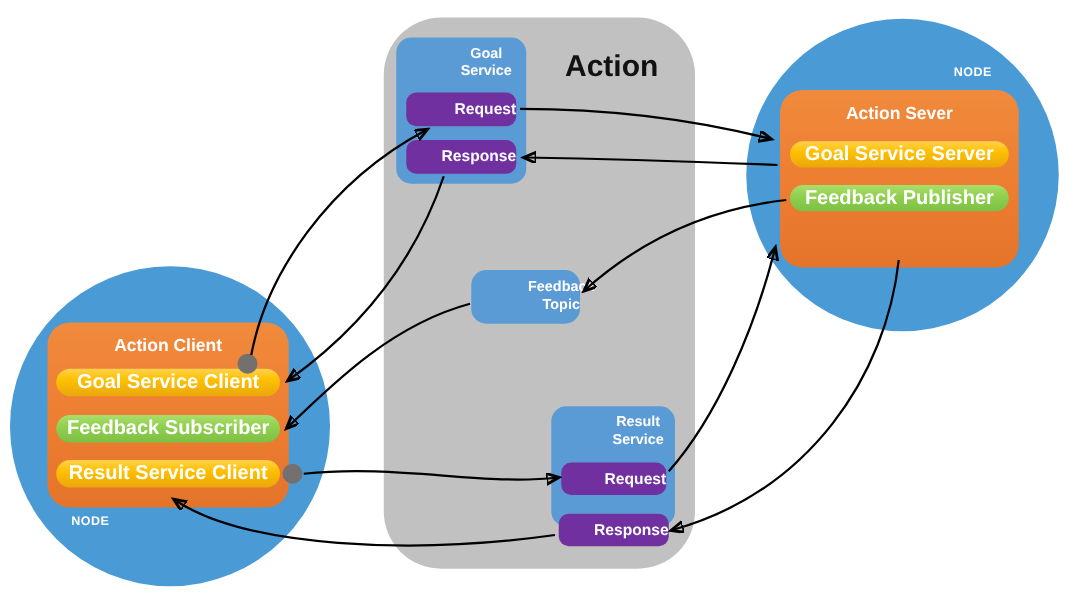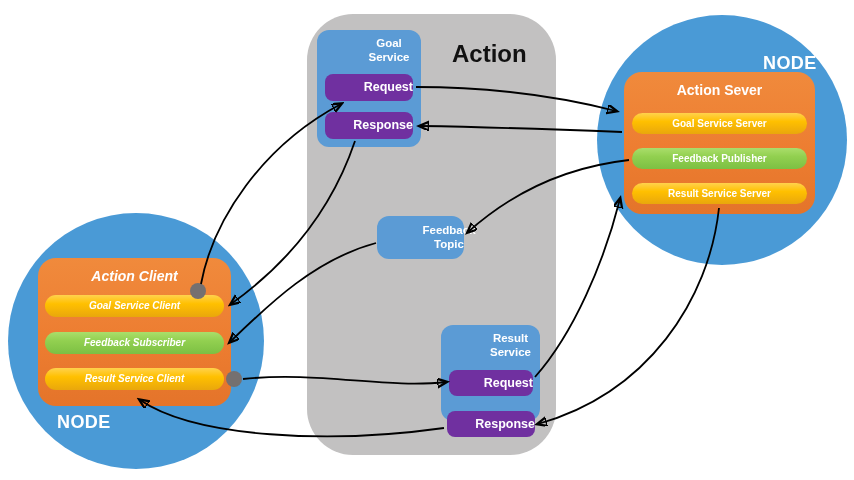--- a/index.html
+++ b/index.html
@@ -9,31 +9,31 @@
 
   
   .action-panel { position: absolute; left: 307px; top: 14px; width: 249px; height: 441px;
                   background: #c2c1c1; border-radius: 46px; }
   .action-title { position: absolute; left: 145px; top: 26px; font-size: 24px; font-weight: bold; color: #111; }
 
   
   .node-circle { position: absolute; border-radius: 50%; background: #4a9ad6; }
   .node-circle.left  { left: 8px;   top: 213px; width: 256px; height: 256px; }
   .node-circle.right { left: 597px; top: 15px;  width: 250px; height: 250px; }
-  .node-label { position: absolute; color: #ffffff; font-weight: bold; font-size: 18px; letter-spacing: .4px; }
+  .node-label { position: absolute; color: #ffffff; font-weight: bold; font-size: 10px; letter-spacing: .4px; }
   .node-label.left  { left: 57px;  top: 412px; }
   .node-label.right { left: 763px; top: 53px; }
 
   
   .orange-box { position: absolute; background: linear-gradient(180deg, #f08a3c, #ed7d31 55%, #e4742a); border-radius: 18px; }
-  .orange-box.client { left: 38px;  top: 258px; width: 193px; height: 148px; font-style: italic; }
+  .orange-box.client { left: 38px;  top: 258px; width: 193px; height: 148px; }
   .orange-box.server { left: 624px; top: 72px;  width: 191px; height: 142px; }
   .orange-title { text-align: center; margin-top: 10px; color: #ffffff; font-weight: bold; font-size: 14px; }
 
-  .pill { position: absolute; border-radius: 11px; color: #ffffff; font-weight: bold; font-size: 10px;
+  .pill { position: absolute; border-radius: 11px; color: #ffffff; font-weight: bold; font-size: 16px;
           text-align: center; }
   .pill.yellow { background: linear-gradient(180deg, #ffd24d, #ffc000 40%, #e9a70c); }
   .pill.green  { background: linear-gradient(180deg, #aade6b, #92d050 40%, #7cc043); text-align: center; }
   .client .pill { left: 7px; width: 179px; height: 22px; line-height: 22px; }
   .client .pill.p1 { top: 37px; }
   .client .pill.p2 { top: 74px; }
   .client .pill.p3 { top: 110px; }
   .server .pill { left: 8px; width: 175px; height: 21px; line-height: 21px; }
   .server .pill.p1 { top: 41px; }
   .server .pill.p2 { top: 76px; }
@@ -82,21 +82,20 @@
     <div class="pill yellow p1">Goal Service Client</div>
     <div class="pill yellow p3">Result Service Client</div>
   </div>
 
   <div class="node-circle right"></div>
   <div class="node-label right">NODE</div>
   <div class="orange-box server">
     <div class="orange-title">Action Sever</div>
     <div class="pill yellow p1">Goal Service Server</div>
     <div class="pill green p2">Feedback Publisher</div>
-    <div class="pill yellow p3">Result Service Server</div>
   </div>
 
   <div class="service-box goal">
     <div class="service-title">Goal Service</div>
     <div class="purple-btn req">Request</div>
     <div class="purple-btn resp">Response</div>
   </div>
 
   <div class="service-box topic">
     <div class="service-title">Feedback Topic</div>

